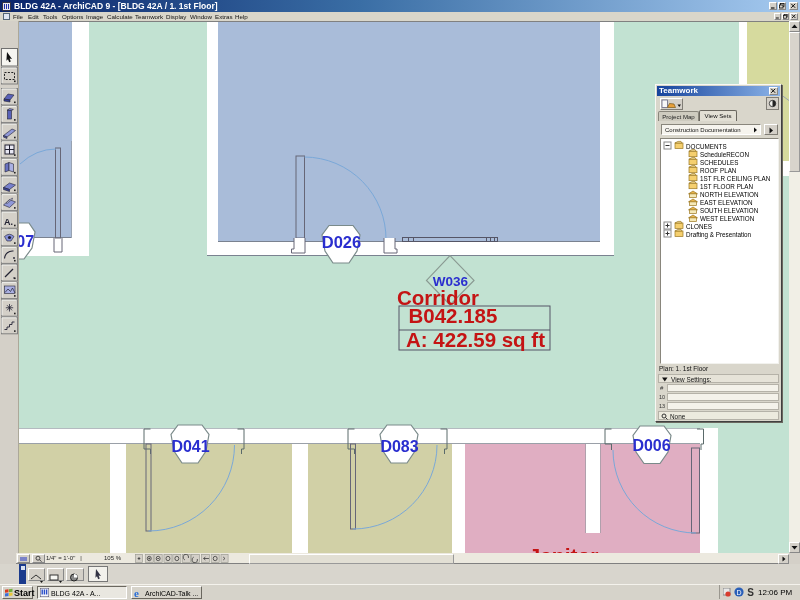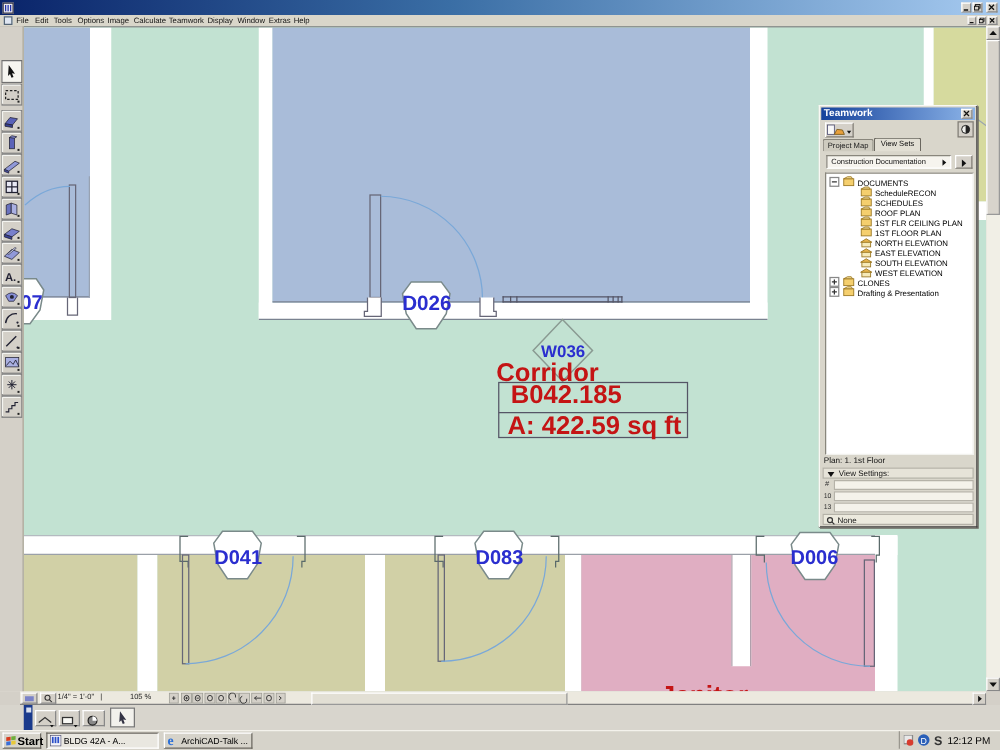--- a/index.html
+++ b/index.html
@@ -12,20 +12,21 @@
 <div id="page">
 
 <div class="abs" style="left:0;top:0;width:800px;height:12px;background:linear-gradient(to right,#0a246a,#3a6ea5 45%,#a6caf0);"></div>
 
 <div class="abs" style="left:2px;top:2px;width:9px;height:9px;background:#e8e8f0;border:1px solid #334;box-sizing:border-box;">
       <div class="abs" style="left:1px;top:1px;width:1px;height:5px;background:#23a;"></div>
       <div class="abs" style="left:3px;top:1px;width:1px;height:5px;background:#23a;"></div>
       <div class="abs" style="left:5px;top:1px;width:1px;height:5px;background:#23a;"></div>
     </div>
 
+<div class="abs" style="left:14px;top:1px;width:500px;height:11px;color:#fff;font-size:8.5px;font-weight:bold;line-height:11px;">BLDG 42A - ArchiCAD 9 - [BLDG 42A / 1. 1st Floor]</div>
 
 <div class="abs" style="left:769px;top:2px;width:8px;height:8px;background:#d4d0c8;border:1px solid #888;border-top-color:#fff;border-left-color:#fff;box-sizing:border-box;">
       <svg width="6" height="6" style="display:block">
         <line x1="1" y1="5" x2="4.5" y2="5" stroke="#111" stroke-width="1.2"></line>
       </svg>
     </div>
 
 <div class="abs" style="left:778px;top:2px;width:8px;height:8px;background:#d4d0c8;border:1px solid #888;border-top-color:#fff;border-left-color:#fff;box-sizing:border-box;">
       <svg width="6" height="6" style="display:block">
         <rect x="1.5" y="0.5" width="3.5" height="3" fill="none" stroke="#111" stroke-width="0.8"></rect>
@@ -431,21 +432,21 @@
 
   <svg width="10" height="10" style="position:absolute;left:14px;top:2px;">
         <circle cx="5" cy="5" r="4.6" fill="#2a5fb8"></circle>
         <text x="5" y="8" font-size="7" fill="#fff" text-anchor="middle" font-family="Liberation Sans">D</text>
       </svg>
 
   <svg width="9" height="10" style="position:absolute;left:26px;top:2px;">
         <text x="4.5" y="9" font-size="10" font-weight="bold" fill="#333" text-anchor="middle" font-family="Liberation Sans">S</text>
       </svg>
 
-  <span style="position:absolute;left:38px;top:3px;font-size:8px;color:#000;">12:12 PM</span>
+  <span style="position:absolute;left:38px;top:3px;font-size:8px;color:#000;">12:06 PM</span>
 </div>
 
 <div class="abs" style="left:655px;top:84px;width:127px;height:338px;background:#d9d6cb;border:1px solid #404040;border-top-color:#f8f8f4;border-left-color:#f8f8f4;box-shadow:1px 1px 0 #6a675f;box-sizing:border-box;">
 
   <div class="abs" style="left:1px;top:1px;width:123px;height:10px;background:linear-gradient(to right,#16439c,#8cb4e8);"></div>
 
   <div class="abs" style="left:3px;top:1px;font-size:8px;font-weight:bold;color:#fff;line-height:10px;">Teamwork</div>
 
   <div class="abs" style="left:113px;top:2px;width:9px;height:8px;background:#d4d0c8;border:1px solid #888;border-top-color:#fff;border-left-color:#fff;box-sizing:border-box;">
         <svg width="7" height="6" style="display:block">

